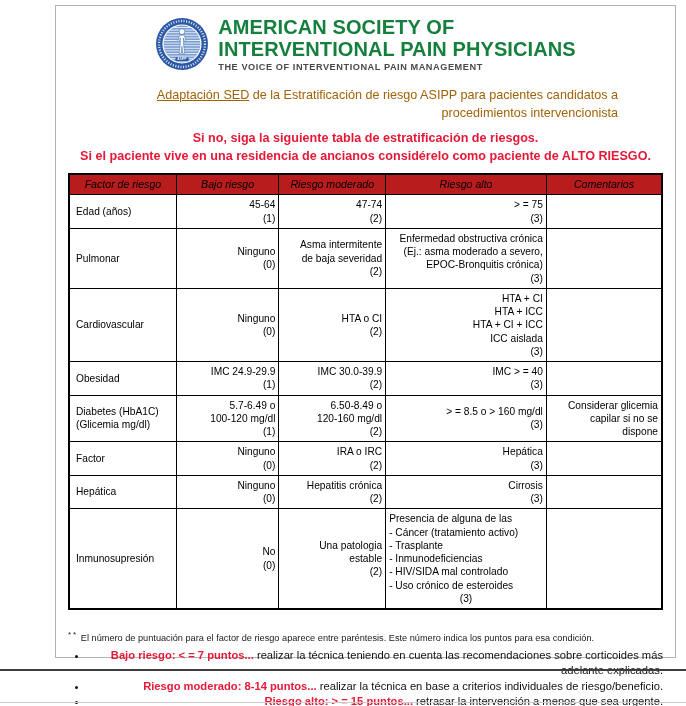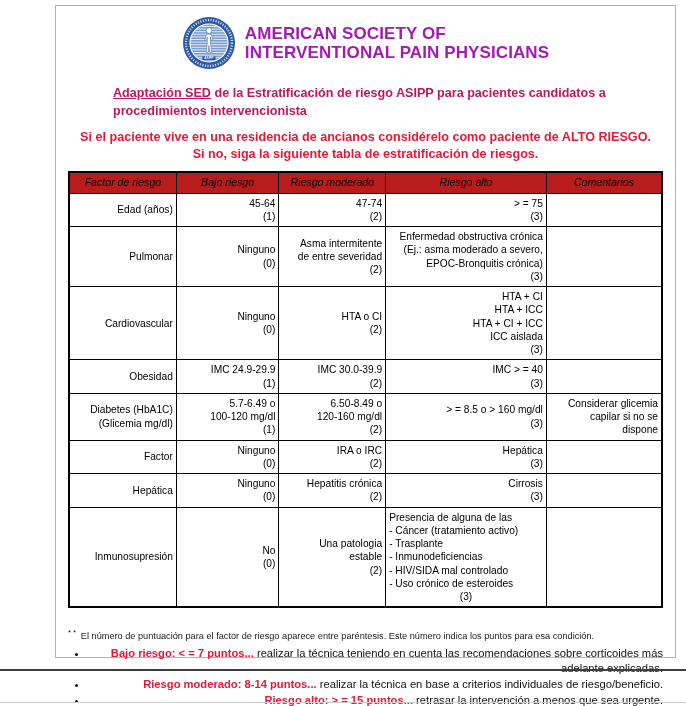--- a/index.html
+++ b/index.html
@@ -7,38 +7,38 @@
   .page { position:relative; width:686px; height:706px; background:#ffffff; overflow:hidden; }
 
   .figure-box {
     position:absolute; left:55px; top:5px; width:621px; height:653px;
     border:1px solid #b3b3b3; background:#fff; padding:7px 12px 0 12px;
   }
 
   
   .logo-row { display:flex; justify-content:center; align-items:center; gap:9px; margin-top:3px; }
   .logo-text { text-align:left; }
-  .org-line { color:#a21caf; font-weight:bold; font-size:17px; line-height:1.12; letter-spacing:0.1px; }
+  .org-line { color:#15803d; font-weight:bold; font-size:20px; line-height:1.12; letter-spacing:0.1px; }
   .tagline  { color:#4a4a4a; font-weight:bold; font-size:9.2px; letter-spacing:0.55px; margin-top:1px; }
 
   
-  .fig-title { margin:14px auto 0; max-width:505px; text-align:left; font-weight:bold;
-               font-size:12.6px; line-height:1.45; color:#be185d; }
+  .fig-title { margin:14px auto 0; max-width:505px; text-align:right; font-weight:normal;
+               font-size:12.6px; line-height:1.45; color:#a16207; }
   .fig-title .und { text-decoration:underline; }
   .warning { margin-top:8px; text-align:center; font-weight:bold; font-size:12.6px; line-height:1.4; color:#e51937; }
 
   
   table.risk { width:100%; margin-top:7px; border-collapse:collapse; border:2px solid #000;
                font-size:10.2px; line-height:1.3; color:#000; }
   table.risk th {
     background:#b91c1c; font-style:italic; font-weight:normal; font-size:10.6px;
     border:1px solid #000; padding:3px 2px;
   }
   table.risk td { border:1px solid #000; padding:3px 3px; text-align:right; vertical-align:middle; }
-  table.risk td.factor { text-align:right; padding-left:6px; }
+  table.risk td.factor { text-align:left; padding-left:6px; }
   col.c1{width:18.1%} col.c2{width:17.3%} col.c3{width:18%} col.c4{width:27.1%} col.c5{width:19.5%}
 
   
   .footnote { margin-top:20px; font-size:9.2px; color:#1a1a1a; }
   .footnote sup { letter-spacing:2px; font-size:8px; }
   ul.bullets { margin:5px 0 0 6px; padding-left:14px; list-style:disc; font-size:11.2px; line-height:1.32; color:#111; }
   ul.bullets li { margin-bottom:1px;text-align:right; }
   .bullet-label { color:#e51937; font-weight:bold; }
 
   
@@ -81,31 +81,32 @@
           </g>
           <circle cx="27" cy="14.6" r="2.9" fill="#ffffff" stroke="#1d4c9f" stroke-width="0.5"></circle>
           <path d="M24.7,18.2 h4.6 l1.7,6.2 -1.4,0.5 -1.1,-4 v6.8 l1.3,8.8 h-1.9 l-1,-7.2 -1,7.2 h-1.9 l1.3,-8.8 v-6.8 l-1.1,4 -1.4,-0.5 z" fill="#ffffff" stroke="#1d4c9f" stroke-width="0.4"></path>
           <rect x="20.5" y="40.3" width="13" height="4" rx="0.6" fill="#2b57a5"></rect>
           <text x="27" y="43.4" font-size="3.1" font-weight="bold" fill="#ffffff" text-anchor="middle" font-family="Liberation Sans, sans-serif">ASIPP</text>
         </g>
       </svg>
       <div class="logo-text">
         <div class="org-line">AMERICAN SOCIETY OF</div>
         <div class="org-line">INTERVENTIONAL PAIN PHYSICIANS</div>
+        <div class="tagline">THE VOICE OF INTERVENTIONAL PAIN MANAGEMENT</div>
       </div>
     </div>
 
     <div class="fig-title">
       <span class="und">Adaptación SED</span>
       <span>de la Estratificación de riesgo ASIPP para pacientes candidatos a procedimientos intervencionista</span>
     </div>
 
     <div class="warning">
+      <div>Si no, siga la siguiente tabla de estratificación de riesgos.</div>
       <div>Si el paciente vive en una residencia de ancianos considérelo como paciente de ALTO RIESGO.</div>
-      <div>Si no, siga la siguiente tabla de estratificación de riesgos.</div>
     </div>
 
     <table class="risk">
       <colgroup>
         <col class="c1">
           <col class="c2">
           <col class="c3">
           <col class="c4">
           <col class="c5">
       </colgroup>
@@ -142,21 +143,21 @@
           <tr>
             <td class="factor">
               <div>Pulmonar</div>
             </td>
             <td>
               <div>Ninguno</div>
               <div>(0)</div>
             </td>
             <td>
               <div>Asma intermitente</div>
-              <div>de entre severidad</div>
+              <div>de baja severidad</div>
               <div>(2)</div>
             </td>
             <td>
               <div>Enfermedad obstructiva crónica</div>
               <div>(Ej.: asma moderado a severo,</div>
               <div>EPOC-Bronquitis crónica)</div>
               <div>(3)</div>
             </td>
             <td>
               <div></div>

